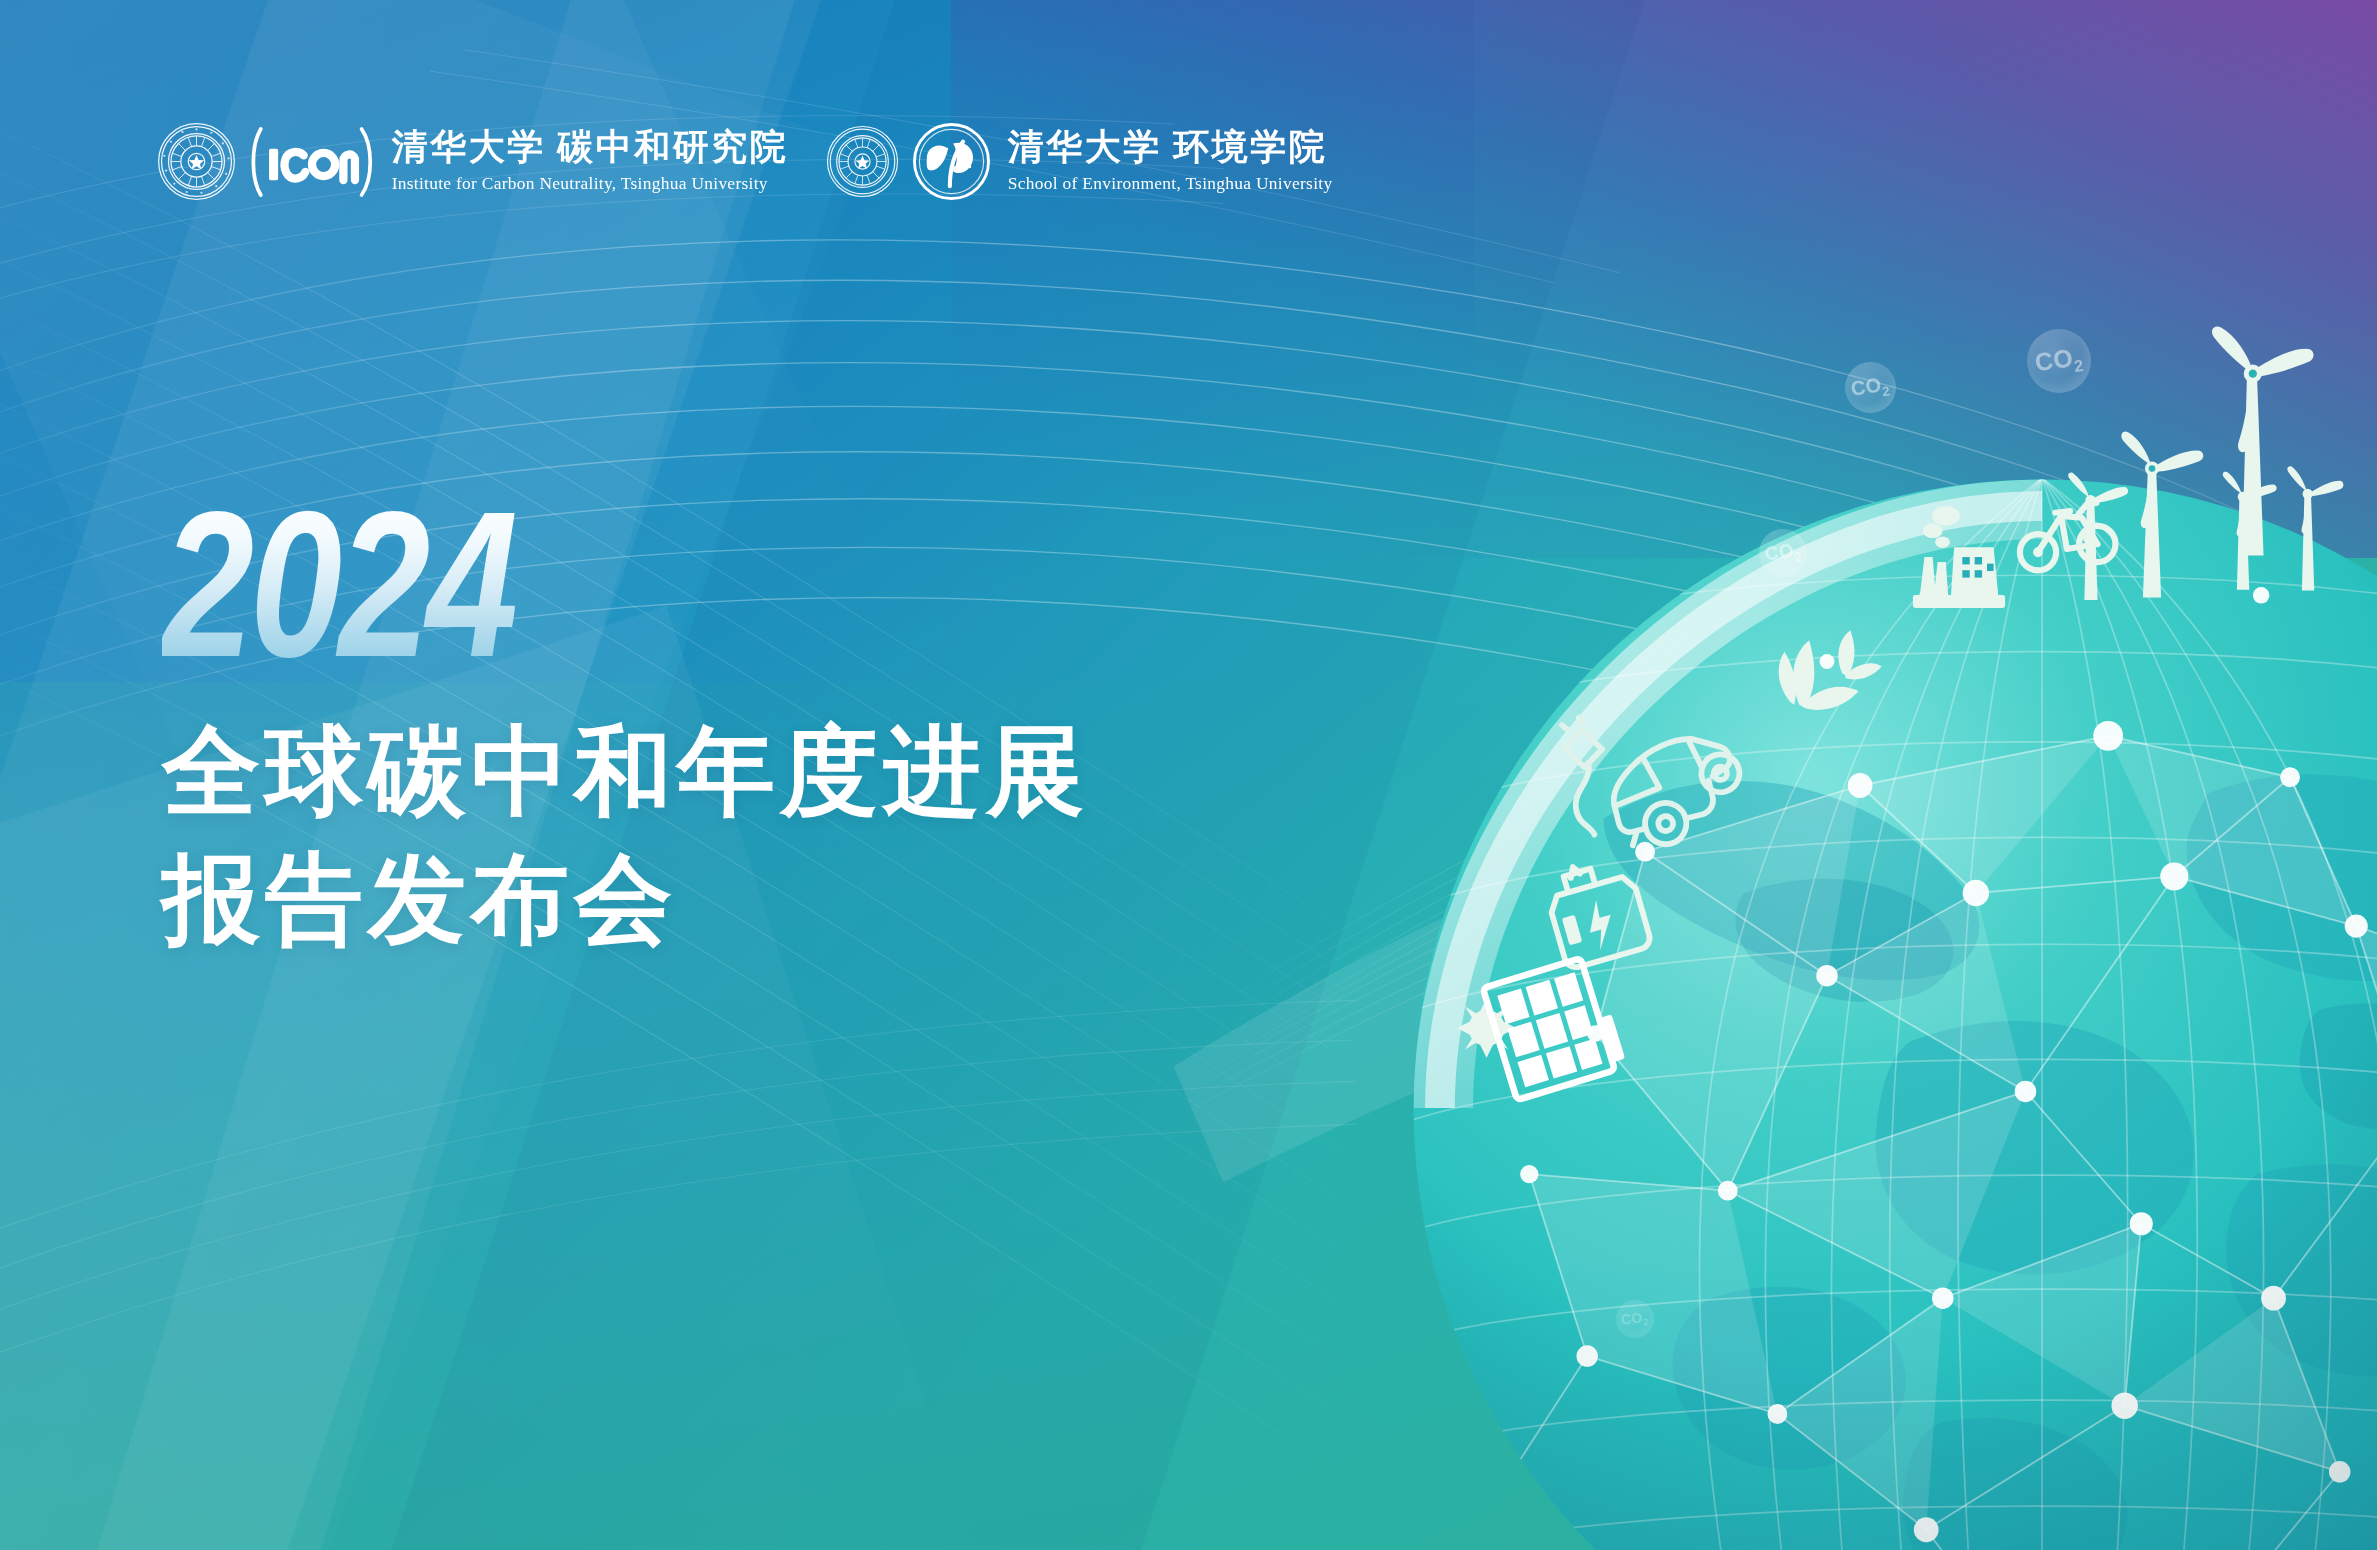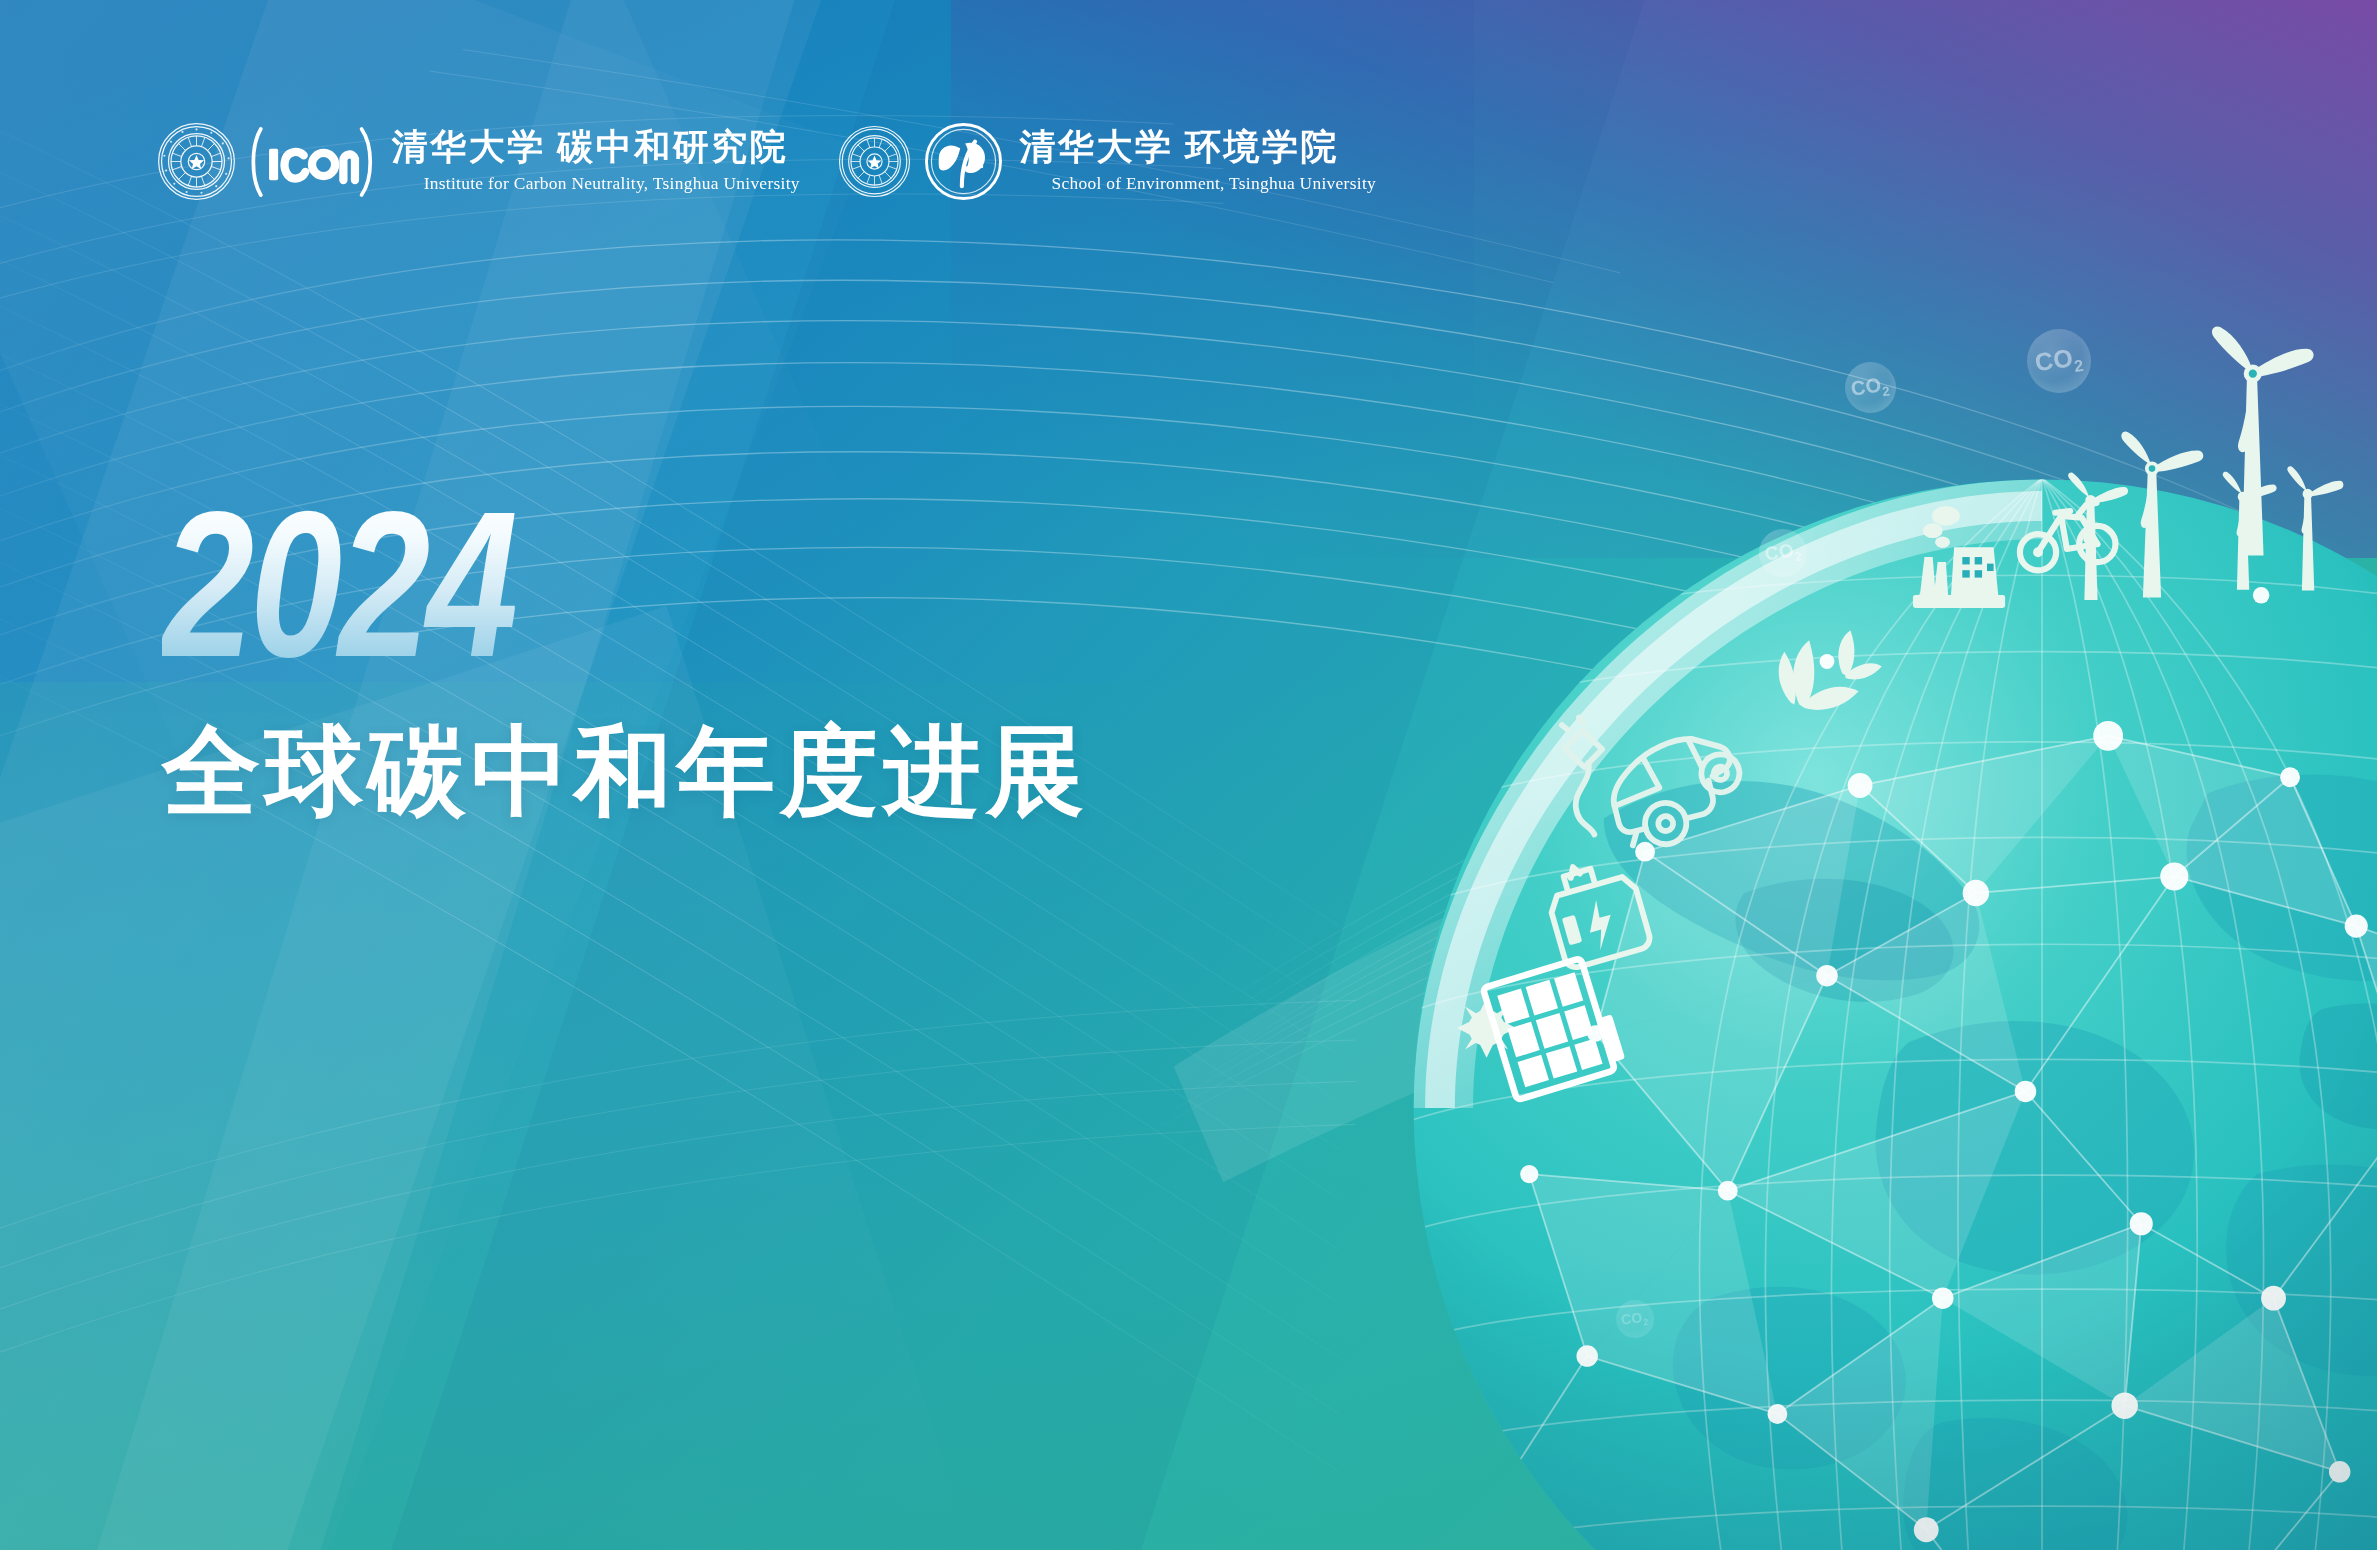--- a/index.html
+++ b/index.html
@@ -141,21 +141,20 @@
     white-space:nowrap;
     font-family:"Liberation Serif", serif;
   }
   .logo-en{
     color:#ffffff;
     font-size:17.4px;
     letter-spacing:0.3px;
     margin-top:6.6px;
     white-space:nowrap;
     font-family:"Liberation Serif", serif;
-    margin-left:32px;
   }
   .icon-mark{ flex:0 0 auto; margin-right:3.3px; }
   .icon-mark svg{ display:block; }
 
   
   .title-block{
     position:absolute;
     left:162px; top:490px;
     width:1323px;
   }
@@ -786,17 +785,18 @@
         <span class="logo-cn">清华大学 环境学院</span>
         <span class="logo-en">School of Environment, Tsinghua University</span>
       </span>
     </div>
   </div>
 
   <div class="title-block">
     <div class="year">2024</div>
     <div class="cn-title">
       <span class="l">全球碳中和年度进展</span>
+      <span class="l">报告发布会</span>
     </div>
   </div>
 
 </div>
 
 
 </body></html>

